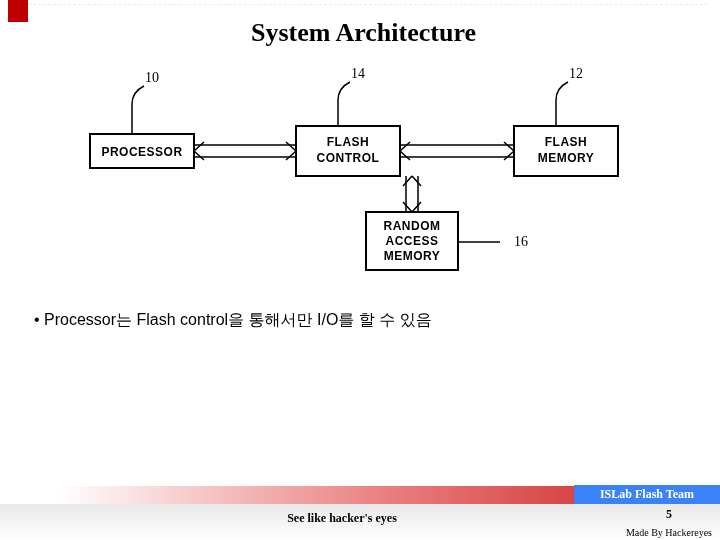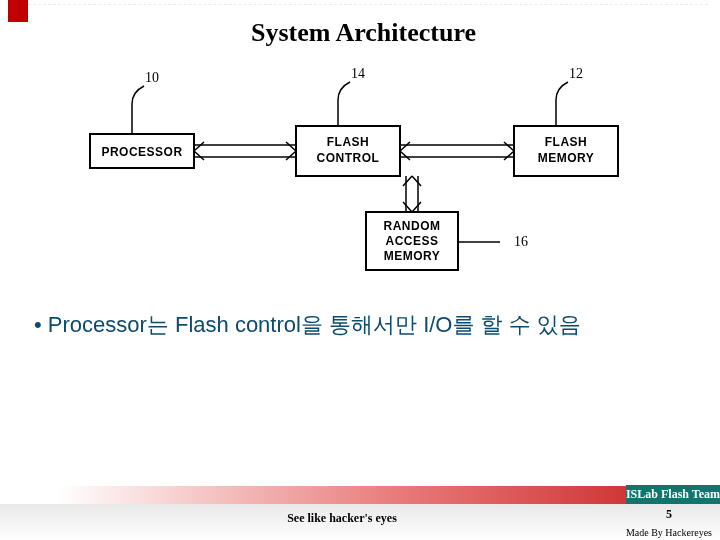--- a/index.html
+++ b/index.html
@@ -6,24 +6,24 @@
   html, body { width: 720px; height: 540px; font-family: "Times New Roman", serif; background: #fff; }
   .slide { position: relative; width: 720px; height: 540px; overflow: hidden; }
   .accent-block { position: absolute; top: 0; left: 8px; width: 20px; height: 22px; background: #c00000; }
   .accent-line { position: absolute; top: 4px; left: 28px; width: 680px; height: 0; border-top: 1px dashed rgba(0,0,0,0.08); }
   .title { position: absolute; top: 18px; left: 0; width: 720px; text-align: center; font-size: 26px; font-weight: bold; font-family: Georgia, "Times New Roman", serif; color: #000; padding-left: 7px; }
   .diagram { position: absolute; top: 62px; left: 70px; width: 580px; height: 220px; }
   .diagram svg { width: 100%; height: 100%; }
   .db { font-family: Arial, sans-serif; font-size: 12px; font-weight: bold; fill: #000; letter-spacing: 0.5px; }
   .dn { font-family: "Times New Roman", serif; font-size: 14px; fill: #000; }
   .bullets { position: absolute; top: 310px; left: 34px; width: 640px; }
-  .bullets li { list-style: none; margin-bottom: 34px; font-size: 22px; color: #0c4a6e; font-family: Verdana, Arial, sans-serif; }
+  .bullets li { list-style: none; margin-bottom: 34px; font-size: 16px; color: #000000; font-family: Verdana, Arial, sans-serif; }
   .bullets li::before { content: "• "; }
   .footer-grad { position: absolute; left: 0; bottom: 36px; width: 720px; height: 18px; background: linear-gradient(90deg, #fff 0%, #fff 8%, #e97b7b 55%, #c61b1b 100%); }
-  .footer-tag { position: absolute; right: 0; bottom: 36px; background: #0f766e; color: #fff; font-size: 12px; font-weight: bold; font-family: Georgia, serif; padding: 2px 0; }
+  .footer-tag { position: absolute; right: 0; bottom: 36px; background: #3b82f6; color: #fff; font-size: 12px; font-weight: bold; font-family: Georgia, serif; padding: 2px 26px; }
   .footer-band { position: absolute; left: 0; bottom: 0; width: 720px; height: 36px; background: linear-gradient(180deg, #e9e9e9, #fff); }
   .footer-center { position: absolute; bottom: 14px; left: 0; width: 684px; text-align: center; font-size: 12px; font-weight: bold; font-family: Georgia, serif; }
   .footer-right { position: absolute; bottom: 2px; right: 8px; font-size: 10px; font-family: Georgia, serif; text-align: right; }
   .page-num { position: absolute; bottom: 18px; right: 48px; font-size: 12px; font-weight: bold; font-family: Georgia, serif; }
 </style>
 </head>
 <body>
 
 <div class="slide">
   <div class="accent-block"></div>

